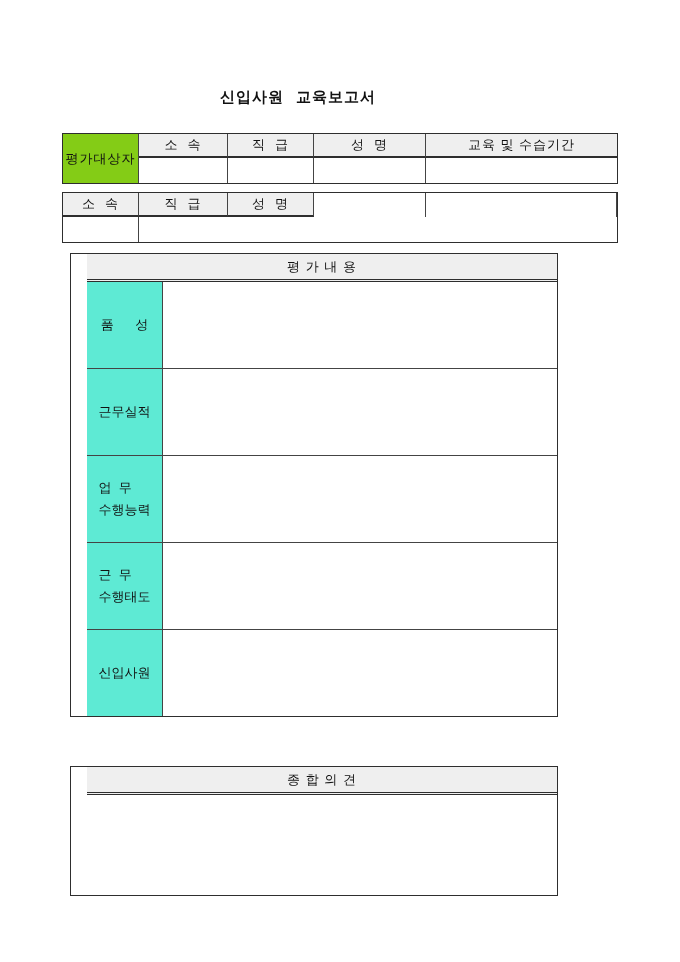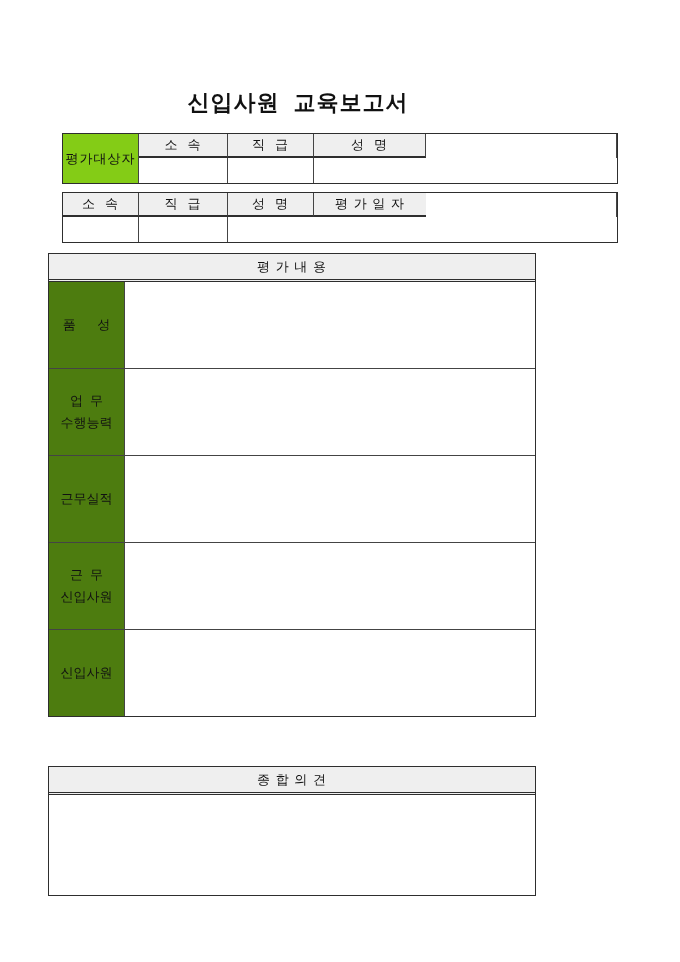--- a/index.html
+++ b/index.html
@@ -13,21 +13,21 @@
     position: relative;
     font-family: "Liberation Sans", "DejaVu Sans", sans-serif;
     color: #111111;
   }
   .page-title {
     position: absolute;
     top: 88px;
     left: 0;
     width: 596px;
     text-align: center;
-    font-size: 22px;
+    font-size: 15px;
     font-weight: bold;
     letter-spacing: 1px;
     word-spacing: 7px;
     white-space: pre;
   }
   
   .info-table {
     position: absolute;
     left: 62px;
     width: 556px;
@@ -60,25 +60,26 @@
   .head-cell.last { border-right: none; }
   .blank-cell {
     background: #ffffff;
     border-right: 1px solid #444444;
   }
   .blank-cell.last { border-right: none; }
 
   
   .block-table {
     position: absolute;
-    left: 48px;
+    left: 70px;
     width: 488px;
     border: 1.5px solid #2e2e2e;
     box-sizing: border-box;
     background: #ffffff;
+    padding-left: 16px;
   }
   .block-header {
     height: 25px;
     background: #efefef;
     border-bottom: 3px double #2e2e2e;
     display: flex;
     align-items: center;
     justify-content: center;
     font-size: 13px;
     letter-spacing: 1px;
@@ -90,84 +91,83 @@
     border-bottom: 1px solid #444444;
   }
   .eval-row.last { border-bottom: none; }
   .eval-label {
     width: 76px;
     box-sizing: border-box;
     border-right: 1px solid #444444;
     display: flex;
     align-items: center;
     justify-content: center;
-    text-align: center;
     font-size: 13px;
     line-height: 22px;
     white-space: pre-wrap;
-    background: #4d7c0f;
+    background: #5eead4;
   }
   .eval-content {
     flex: 1;
     background: #ffffff;
   }
   .summary-body {
     height: 100px;
     background: #ffffff;
   }
 </style>
 </head>
 <body>
 
 <div class="page-title">신입사원 교육보고서</div>
 
 <div class="info-table" style="top:133px;">
   <div class="cell row-label-cell">평가대상자</div>
   <div class="cell head-cell">소  속</div>
   <div class="cell head-cell">직  급</div>
   <div class="cell head-cell">성  명</div>
+  <div class="cell head-cell last">교육 및 수습기간</div>
   <div class="cell blank-cell"></div>
   <div class="cell blank-cell"></div>
   <div class="cell blank-cell"></div>
   <div class="cell blank-cell last"></div>
 </div>
 
 <div class="info-table" style="top:192px;">
   <div class="cell head-cell">소  속</div>
   <div class="cell head-cell">직  급</div>
   <div class="cell head-cell">성  명</div>
-  <div class="cell head-cell last">평 가 일 자</div>
   <div class="cell blank-cell"></div>
   <div class="cell blank-cell"></div>
   <div class="cell blank-cell"></div>
   <div class="cell blank-cell last"></div>
 </div>
 
 <div class="block-table" style="top:253px;">
   <div class="block-header">평 가 내 용</div>
 
   <div class="eval-row">
     <div class="eval-label">품      성</div>
     <div class="eval-content"></div>
   </div>
 
   <div class="eval-row">
+    <div class="eval-label">근무실적</div>
+    <div class="eval-content"></div>
+  </div>
+
+  <div class="eval-row">
     <div class="eval-label">업  무
 수행능력</div>
     <div class="eval-content"></div>
   </div>
 
   <div class="eval-row">
-    <div class="eval-label">근무실적</div>
-    <div class="eval-content"></div>
-  </div>
-
-  <div class="eval-row">
     <div class="eval-label">근  무
-신입사원</div>
+수행태도</div>
     <div class="eval-content"></div>
   </div>
 
   <div class="eval-row last">
     <div class="eval-label">신입사원</div>
     <div class="eval-content"></div>
   </div>
 </div>
 
 <div class="block-table" style="top:728px;margin-top:38px;">

